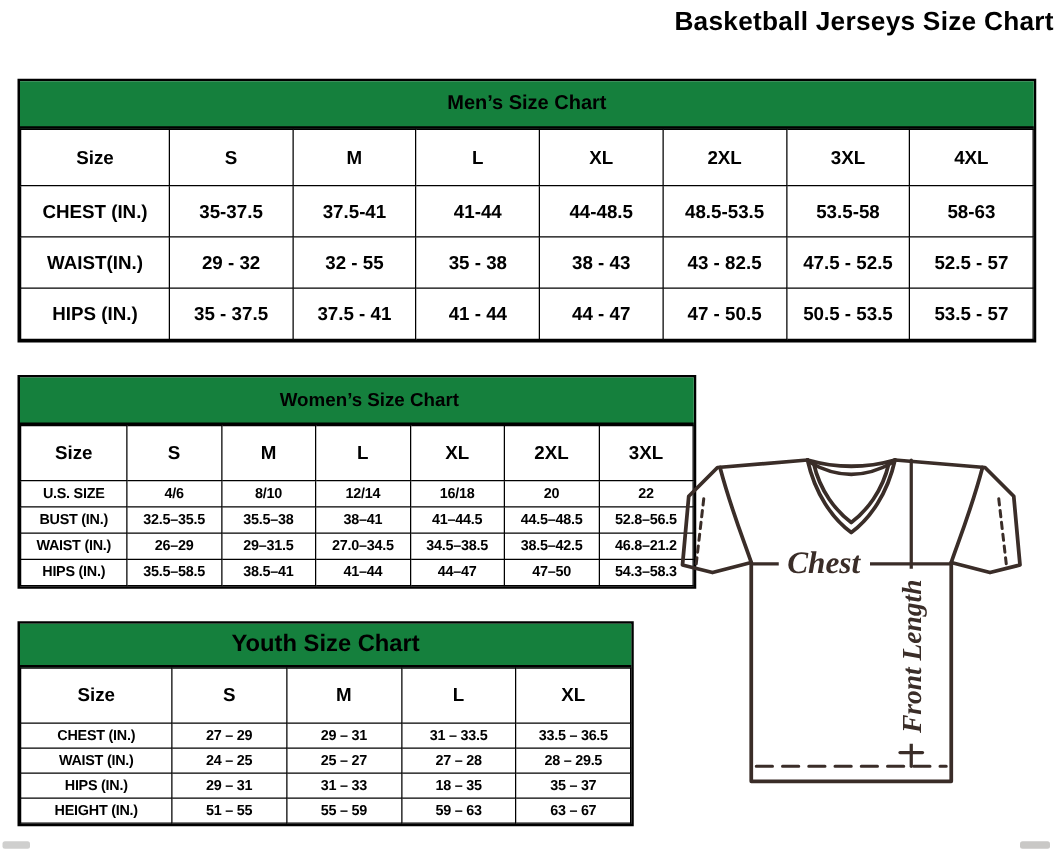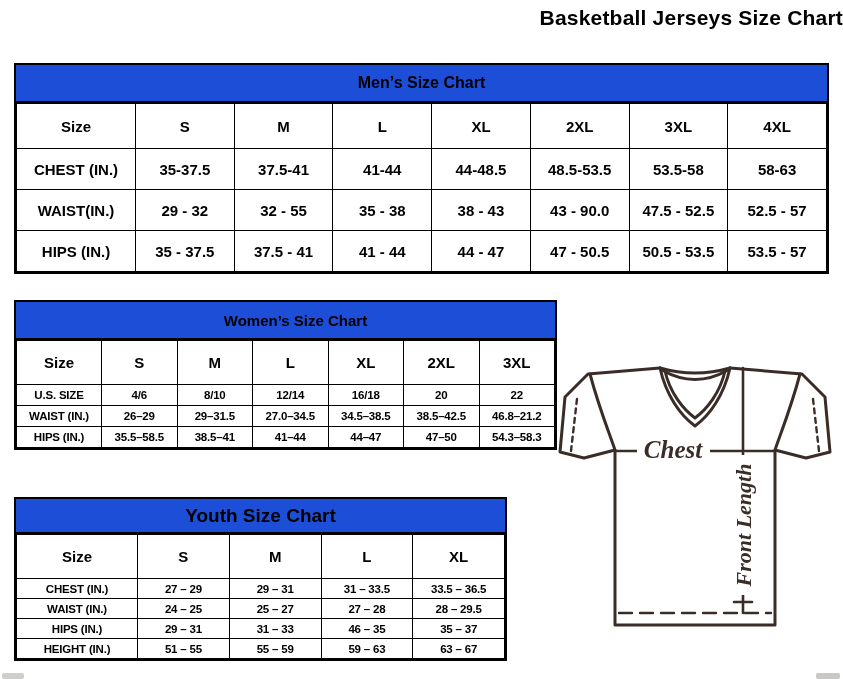--- a/index.html
+++ b/index.html
@@ -9,21 +9,21 @@
     overflow:hidden;
   }
   .title{
     position:absolute;top:6px;left:0;width:100%;margin:0;
     text-align:right;font-size:21px;font-weight:700;letter-spacing:0.2px;
   }
   .chart-box{
     position:absolute;border:2px solid #000;background:#fff;box-sizing:border-box;
   }
   .chart-title{
-    background:#1d4ed8;border-bottom:2px solid #000;
+    background:#15803d;border-bottom:2px solid #000;
     display:flex;align-items:center;justify-content:center;
     font-weight:700;font-size:16px;
   }
   table.size-table{
     border-collapse:collapse;width:100%;table-layout:fixed;
   }
   table.size-table td{
     border:1.5px solid #000;text-align:center;vertical-align:middle;
     font-weight:700;padding:0;
   }
@@ -41,21 +41,21 @@
   .womens tr.h-data{height:21px;}
   .womens tr.h-data td{font-size:11.5px;letter-spacing:-0.2px;}
   
   .youth{left:14px;top:497px;width:493px;}
   .youth .chart-title{height:33px;font-size:19px;}
   .youth tr.h-head{height:44px;}
   .youth tr.h-head td{font-size:15px;}
   .youth tr.h-data{height:20px;}
   .youth tr.h-data td{font-size:11.5px;letter-spacing:-0.2px;}
 
-  .jersey-diagram{position:absolute;left:558px;top:362px;width:285px;height:305px;}
+  .jersey-diagram{position:absolute;left:544px;top:362px;width:285px;height:305px;}
   .jersey-diagram svg{display:block;}
   .jersey-label{
     font-family:"Liberation Serif","DejaVu Serif",serif;
     font-style:italic;font-weight:700;fill:#3a2d28;
   }
   .scroll-frag{position:absolute;height:6px;border-radius:2px;}
   .scroll-frag.left{left:2px;top:673px;width:22px;background:#cfcfce;}
   .scroll-frag.right{left:816px;top:673px;width:24px;background:#c9c8c6;}
 </style>
 </head>
@@ -98,21 +98,21 @@
         <td>48.5-53.5</td>
         <td>53.5-58</td>
         <td>58-63</td>
       </tr>
       <tr class="h-data">
         <td>WAIST(IN.)</td>
         <td>29 - 32</td>
         <td>32 - 55</td>
         <td>35 - 38</td>
         <td>38 - 43</td>
-        <td>43 - 90.0</td>
+        <td>43 - 82.5</td>
         <td>47.5 - 52.5</td>
         <td>52.5 - 57</td>
       </tr>
       <tr class="h-data">
         <td>HIPS (IN.)</td>
         <td>35 - 37.5</td>
         <td>37.5 - 41</td>
         <td>41 - 44</td>
         <td>44 - 47</td>
         <td>47 - 50.5</td>
@@ -148,20 +148,29 @@
       <tr class="h-data">
         <td>U.S. SIZE</td>
         <td>4/6</td>
         <td>8/10</td>
         <td>12/14</td>
         <td>16/18</td>
         <td>20</td>
         <td>22</td>
       </tr>
       <tr class="h-data">
+        <td>BUST (IN.)</td>
+        <td>32.5–35.5</td>
+        <td>35.5–38</td>
+        <td>38–41</td>
+        <td>41–44.5</td>
+        <td>44.5–48.5</td>
+        <td>52.8–56.5</td>
+      </tr>
+      <tr class="h-data">
         <td>WAIST (IN.)</td>
         <td>26–29</td>
         <td>29–31.5</td>
         <td>27.0–34.5</td>
         <td>34.5–38.5</td>
         <td>38.5–42.5</td>
         <td>46.8–21.2</td>
       </tr>
       <tr class="h-data">
         <td>HIPS (IN.)</td>
@@ -205,21 +214,21 @@
         <td>WAIST (IN.)</td>
         <td>24 – 25</td>
         <td>25 – 27</td>
         <td>27 – 28</td>
         <td>28 – 29.5</td>
       </tr>
       <tr class="h-data">
         <td>HIPS (IN.)</td>
         <td>29 – 31</td>
         <td>31 – 33</td>
-        <td>46 – 35</td>
+        <td>18 – 35</td>
         <td>35 – 37</td>
       </tr>
       <tr class="h-data">
         <td>HEIGHT (IN.)</td>
         <td>51 – 55</td>
         <td>55 – 59</td>
         <td>59 – 63</td>
         <td>63 – 67</td>
       </tr>
     </tbody>

